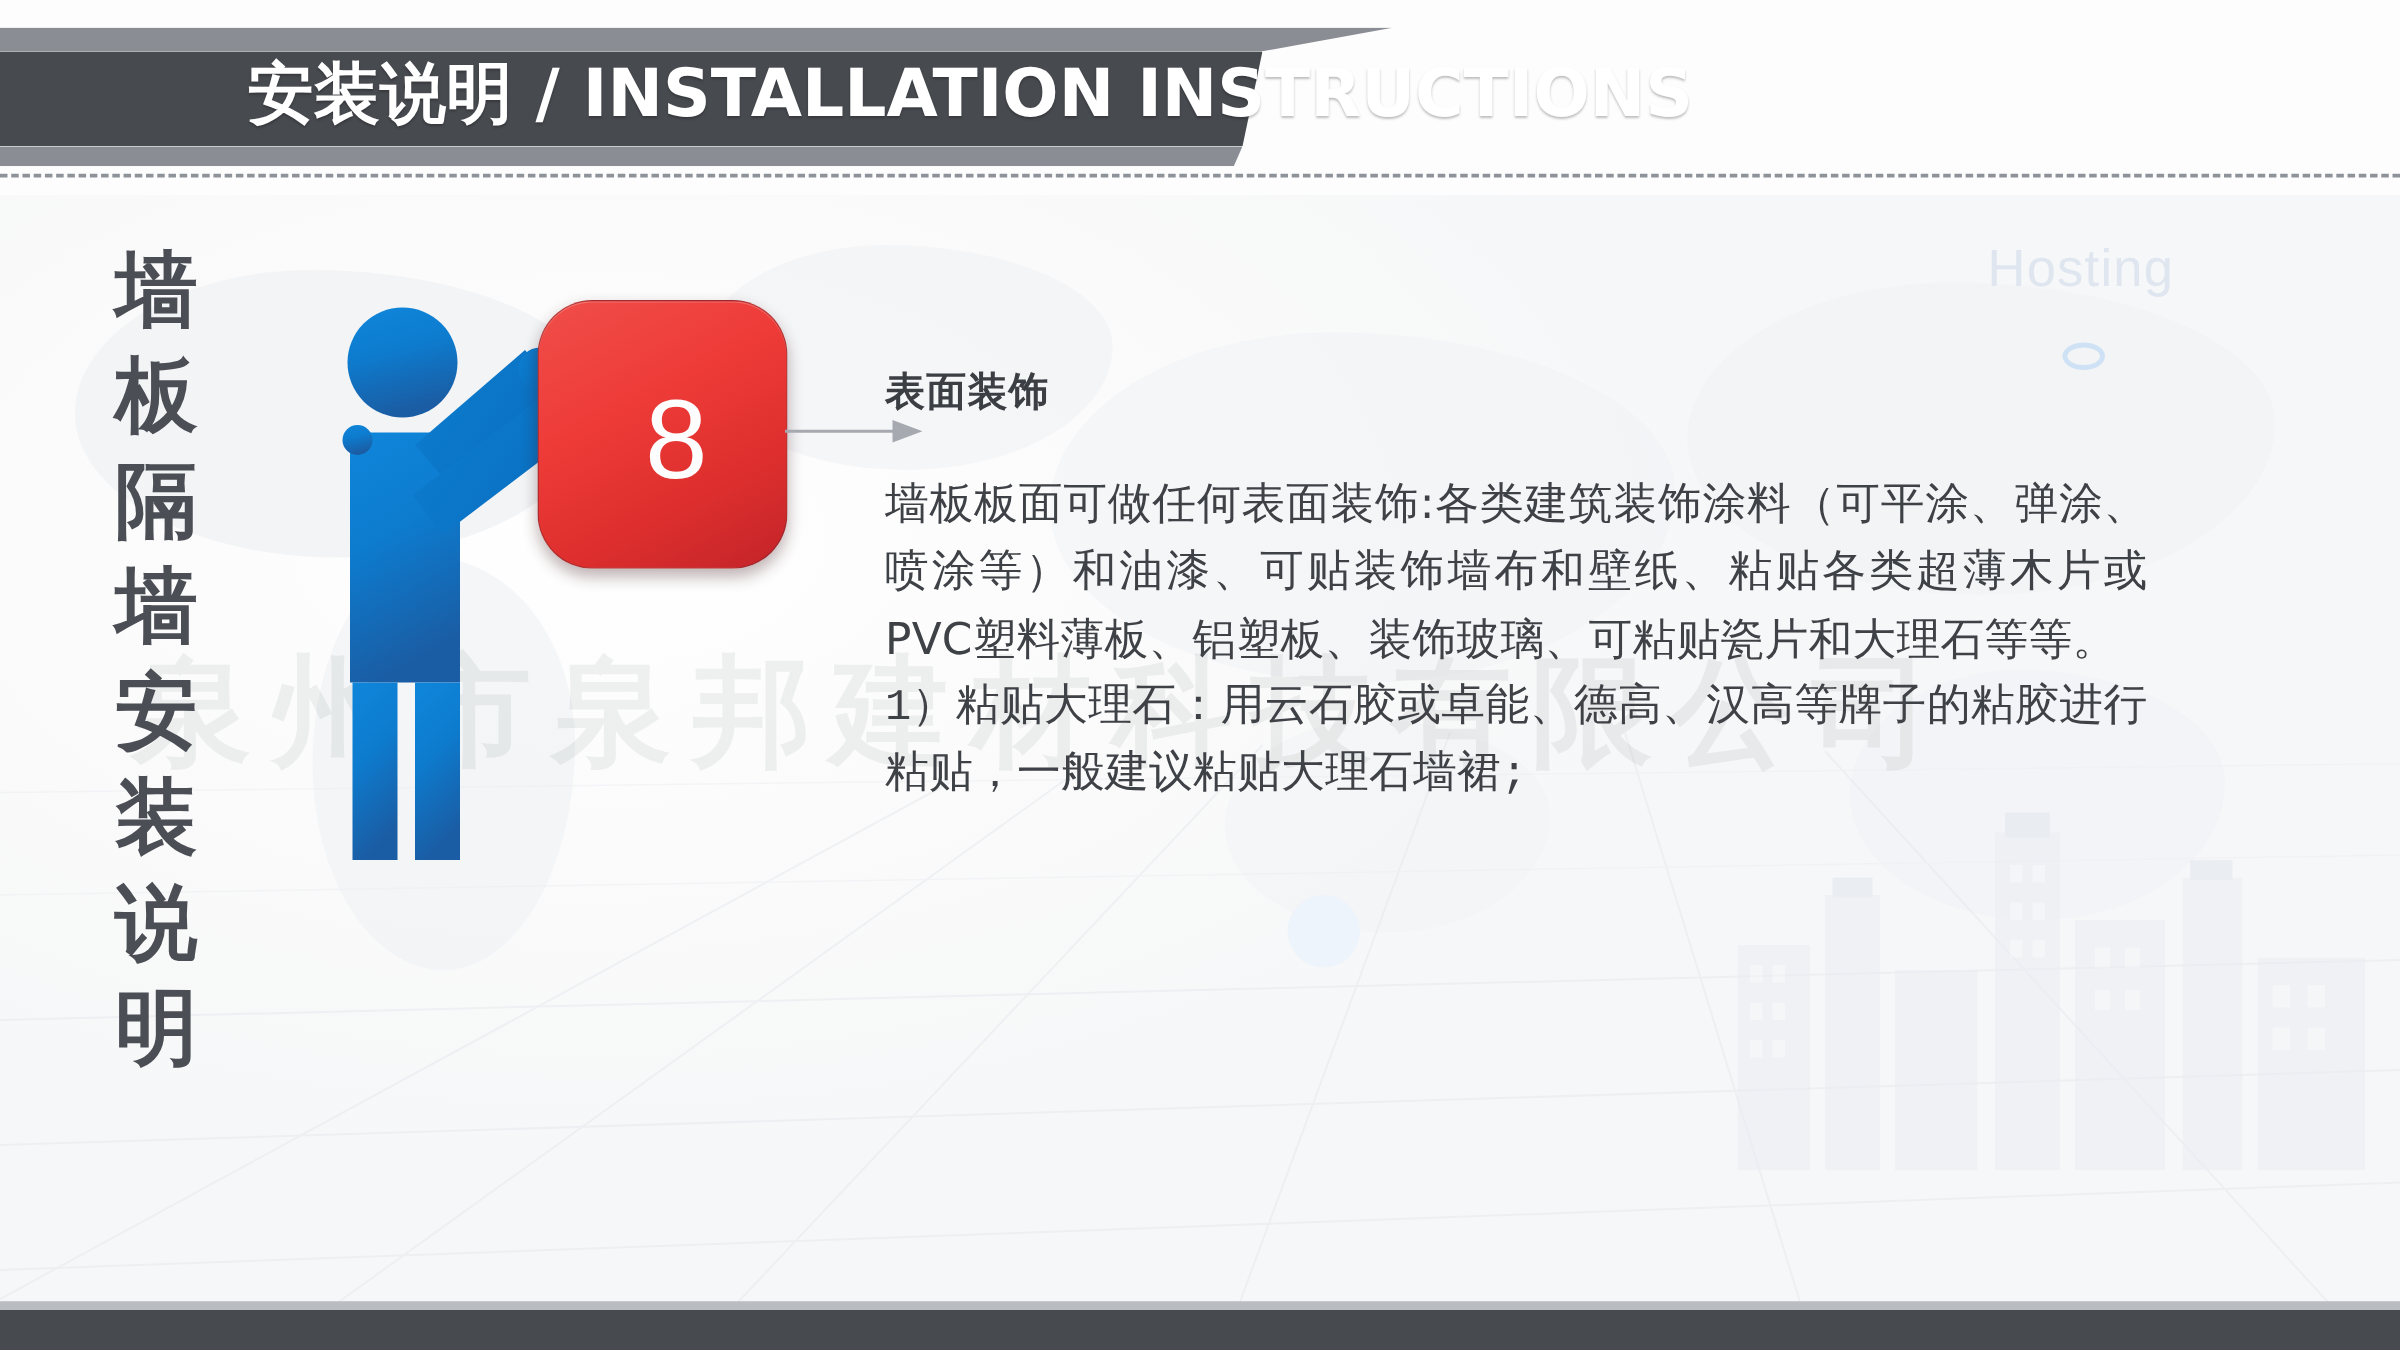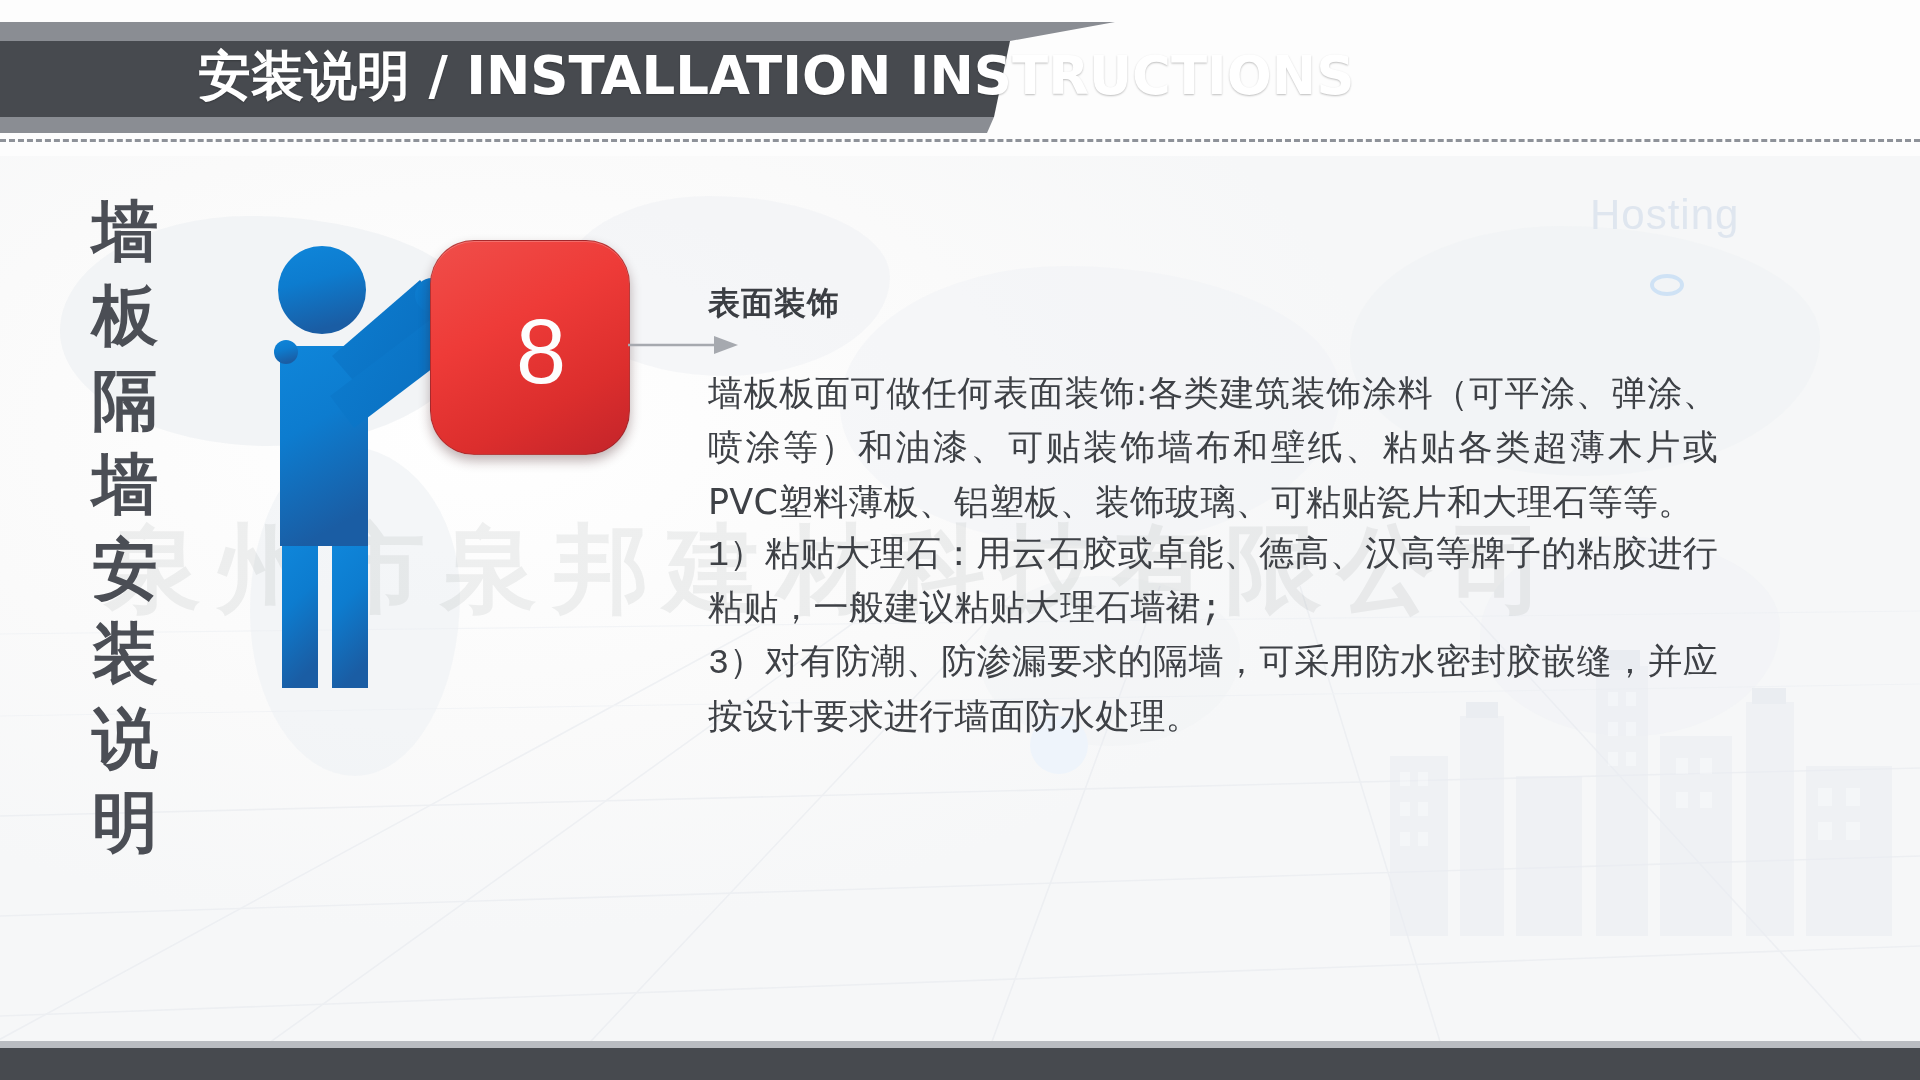--- a/index.html
+++ b/index.html
@@ -124,21 +124,21 @@
     display:flex; align-items:center; justify-content:center;
     color:#fdfdfd; font-size:90px; font-weight:400;
     font-family:"Liberation Sans", sans-serif;
     padding-left:22px; padding-top:10px;
   }
 
   
   #connector-arrow { position:absolute; left:628px; top:330px; width:110px; height:30px; }
 
   
-  #content-col { position:absolute; left:708px; top:282px; width:1010px; }
+  #content-col { position:absolute; left:708px; top:292px; width:1010px; }
   #section-heading {
     font-size:32px; font-weight:700; color:#3b3e43; letter-spacing:1px;
     margin-bottom:40px;
     font-family:"DejaVu Sans","Liberation Sans",sans-serif;
   }
   .body-para {
     font-size:35px; line-height:1.55; color:#3e4146;
     letter-spacing:.2px;
     font-family:"DejaVu Sans","Liberation Sans",sans-serif;
     text-align:justify;
@@ -284,19 +284,18 @@
       <line x1="0" y1="15" x2="88" y2="15" stroke="#a6a9af" stroke-width="2.4"></line>
       <polygon points="86,6 110,15 86,24" fill="#a6a9af"></polygon>
     </svg>
   </div>
 
   <div id="content-col">
     <div id="section-heading">表面装饰</div>
 
     <p class="body-para">墙板板面可做任何表面装饰:各类建筑装饰涂料（可平涂、弹涂、喷涂等）和油漆、可贴装饰墙布和壁纸、粘贴各类超薄木片或PVC塑料薄板、铝塑板、装饰玻璃、可粘贴瓷片和大理石等等。</p>
     <p class="body-para tight">1）粘贴大理石：用云石胶或卓能、德高、汉高等牌子的粘胶进行粘贴，一般建议粘贴大理石墙裙;</p>
-    <p class="body-para tight">3）对有防潮、防渗漏要求的隔墙，可采用防水密封胶嵌缝，并应按设计要求进行墙面防水处理。</p>
   </div>
 
   <div id="footer-strip"></div>
   <div id="footer-band"></div>
 
 </div>
 
 </body></html>

